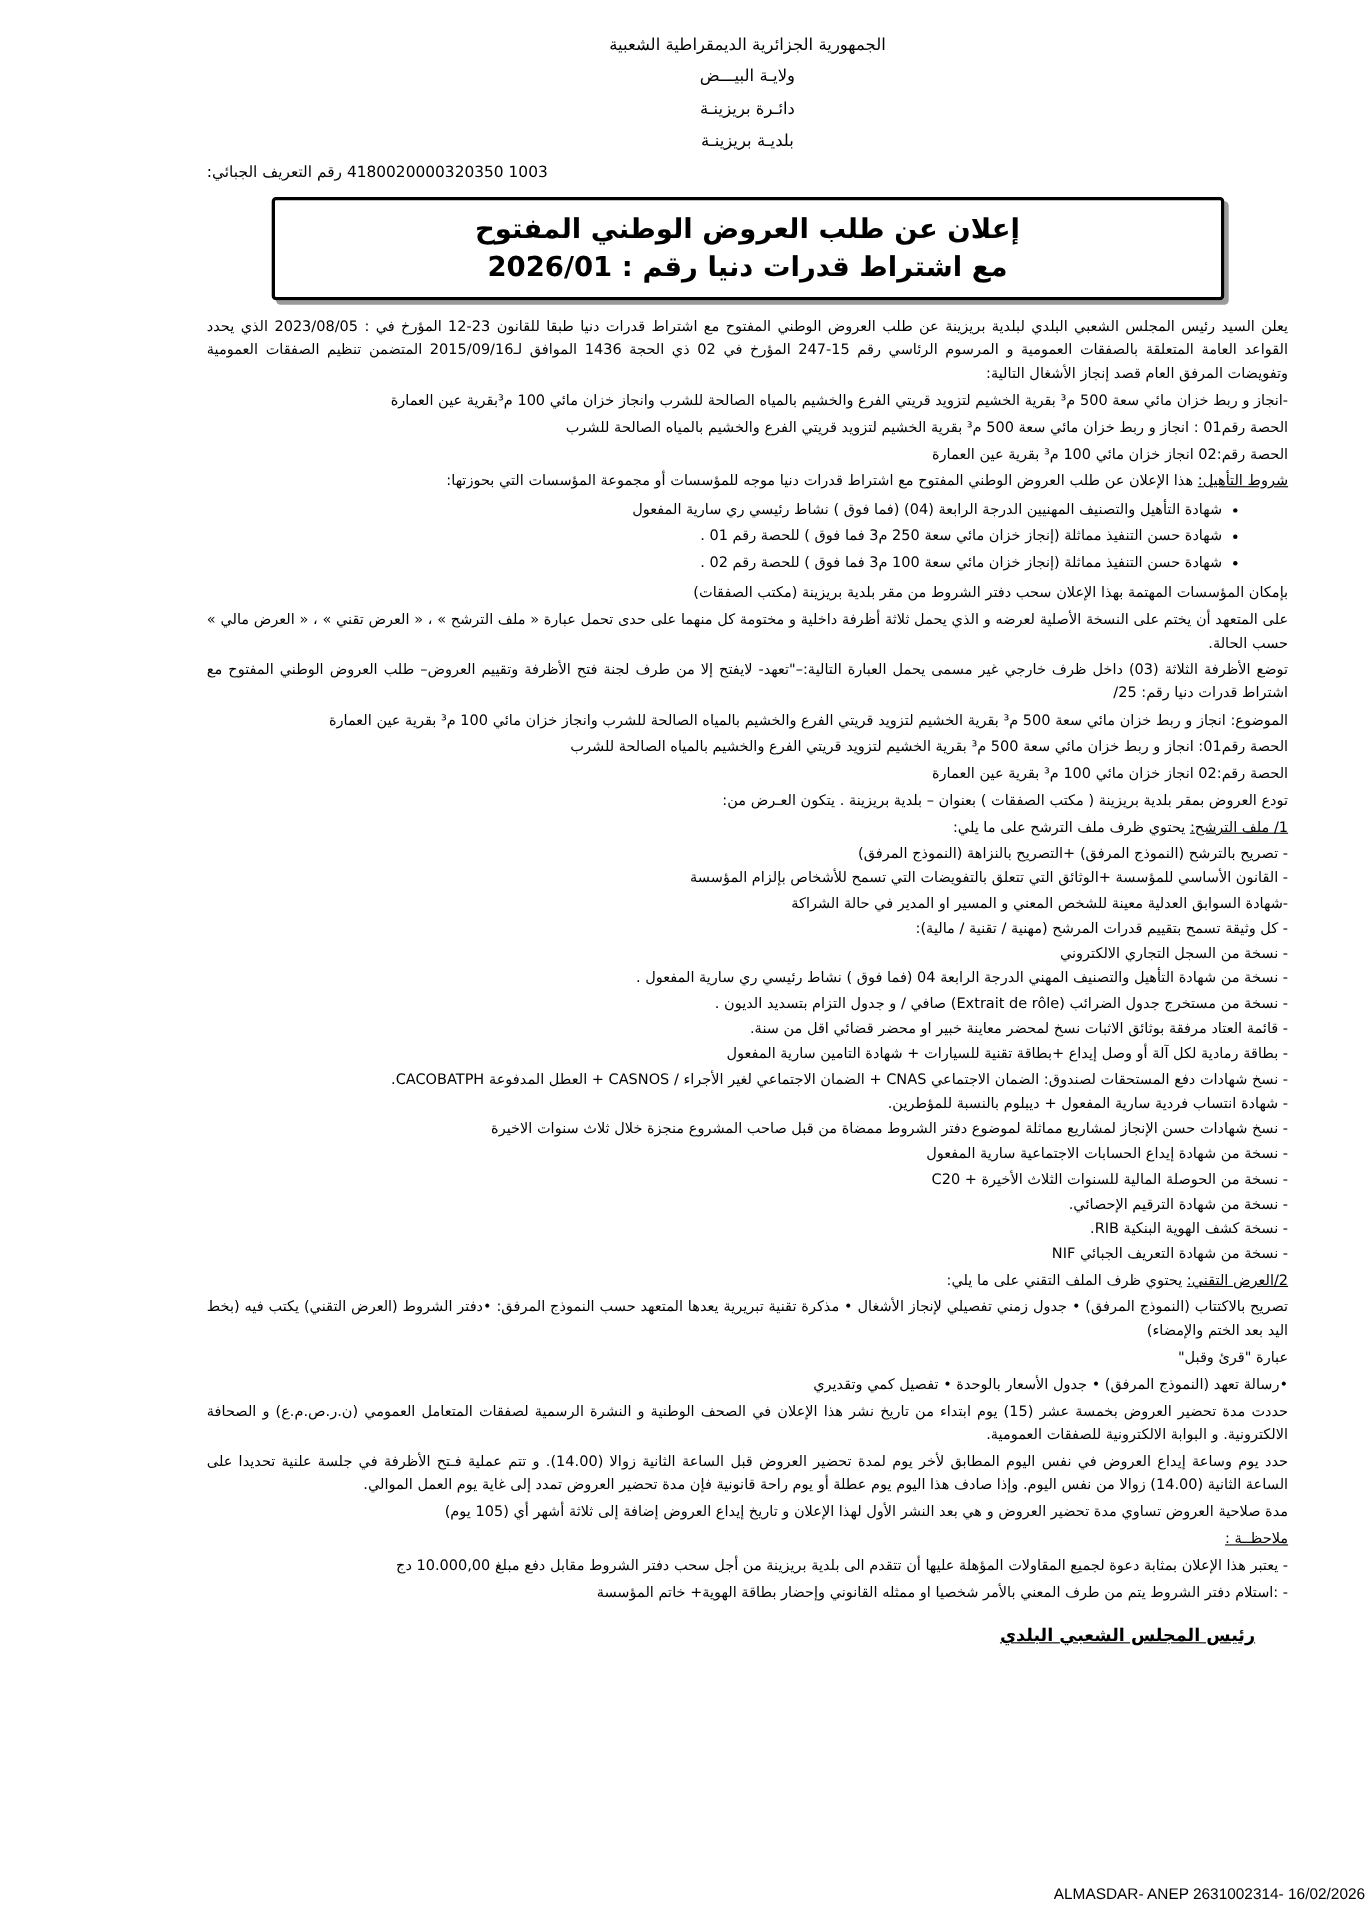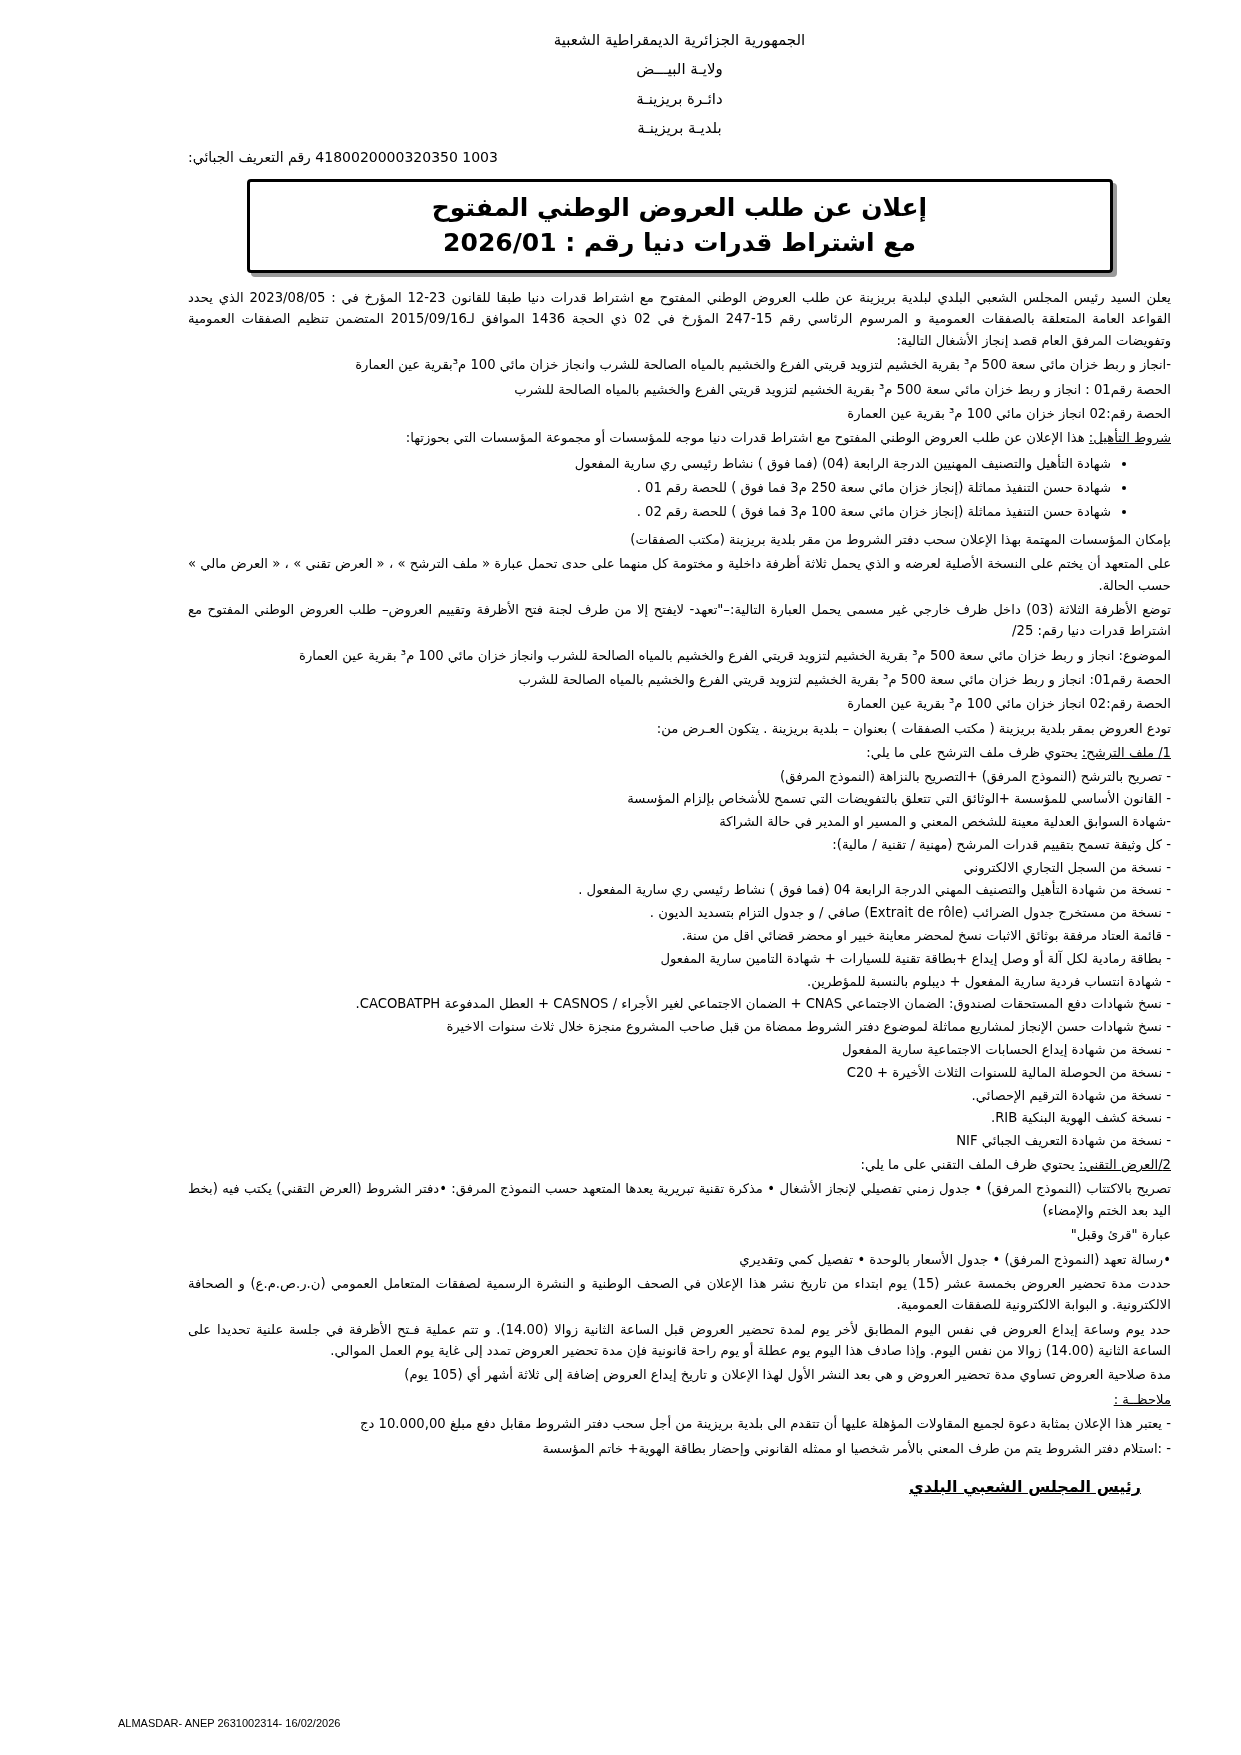--- a/index.html
+++ b/index.html
@@ -93,22 +93,22 @@
     padding-right: 30px;
     font-size: 16px;
     font-weight: bold;
     text-decoration: underline;
   }
   .footer {
     position: absolute;
     bottom: 26px;
     left: 0;
     right: 0;
-    text-align: left;
-    font-size: 11px;
+    text-align: right;
+    font-size: 14px;
     direction: ltr;
     font-family: "Liberation Sans", sans-serif;
   }
   .ltr {
     direction: ltr;
     unicode-bidi: embed;
     display: inline-block;
   }
   .tight { line-height: 1.5; }
 </style>
@@ -164,22 +164,22 @@
     </p>
     <p class="right tight">- تصريح بالترشح (النموذج المرفق)  +التصريح بالنزاهة (النموذج المرفق)</p>
     <p class="right tight">- القانون الأساسي للمؤسسة +الوثائق التي تتعلق بالتفويضات التي تسمح للأشخاص بإلزام المؤسسة</p>
     <p class="right tight">-شهادة السوابق العدلية معينة للشخص المعني و المسير  او المدير في حالة الشراكة</p>
     <p class="right tight">- كل وثيقة تسمح بتقييم قدرات المرشح (مهنية / تقنية / مالية):</p>
     <p class="right tight">- نسخة من السجل التجاري الالكتروني</p>
     <p class="right tight">- نسخة من شهادة التأهيل والتصنيف المهني الدرجة الرابعة  04  (فما فوق ) نشاط رئيسي ري سارية المفعول  .</p>
     <p class="right tight">- نسخة من مستخرج جدول الضرائب (Extrait de rôle) صافي / و جدول التزام بتسديد الديون .</p>
     <p class="right tight">- قائمة العتاد مرفقة بوثائق الاثبات نسخ لمحضر معاينة خبير او محضر قضائي اقل من سنة.</p>
     <p class="right tight">- بطاقة رمادية لكل آلة أو وصل إيداع +بطاقة تقنية للسيارات + شهادة التامين سارية المفعول</p>
+    <p class="right tight">- نسخ شهادات دفع المستحقات لصندوق: الضمان الاجتماعي CNAS + الضمان الاجتماعي لغير الأجراء / CASNOS + العطل المدفوعة CACOBATPH.</p>
     <p class="right tight">- شهادة انتساب فردية سارية المفعول + ديبلوم بالنسبة للمؤطرين.</p>
-    <p class="right tight">- نسخ شهادات دفع المستحقات لصندوق: الضمان الاجتماعي CNAS + الضمان الاجتماعي لغير الأجراء / CASNOS + العطل المدفوعة CACOBATPH.</p>
     <p class="right tight">- نسخ شهادات حسن الإنجاز لمشاريع مماثلة لموضوع دفتر الشروط ممضاة من قبل صاحب المشروع منجزة خلال ثلاث سنوات الاخيرة</p>
     <p class="right tight">- نسخة من  شهادة إيداع الحسابات الاجتماعية سارية المفعول</p>
     <p class="right tight">- نسخة من الحوصلة المالية للسنوات الثلاث الأخيرة + C20</p>
     <p class="right tight">- نسخة من شهادة الترقيم الإحصائي.</p>
     <p class="right tight">- نسخة كشف الهوية البنكية RIB.</p>
     <p class="right tight">- نسخة من شهادة التعريف الجبائي NIF</p>
 
     <p class="right">
       <span class="u">2/العرض التقني:</span><span> يحتوي ظرف الملف التقني على ما يلي:</span>
     </p>

